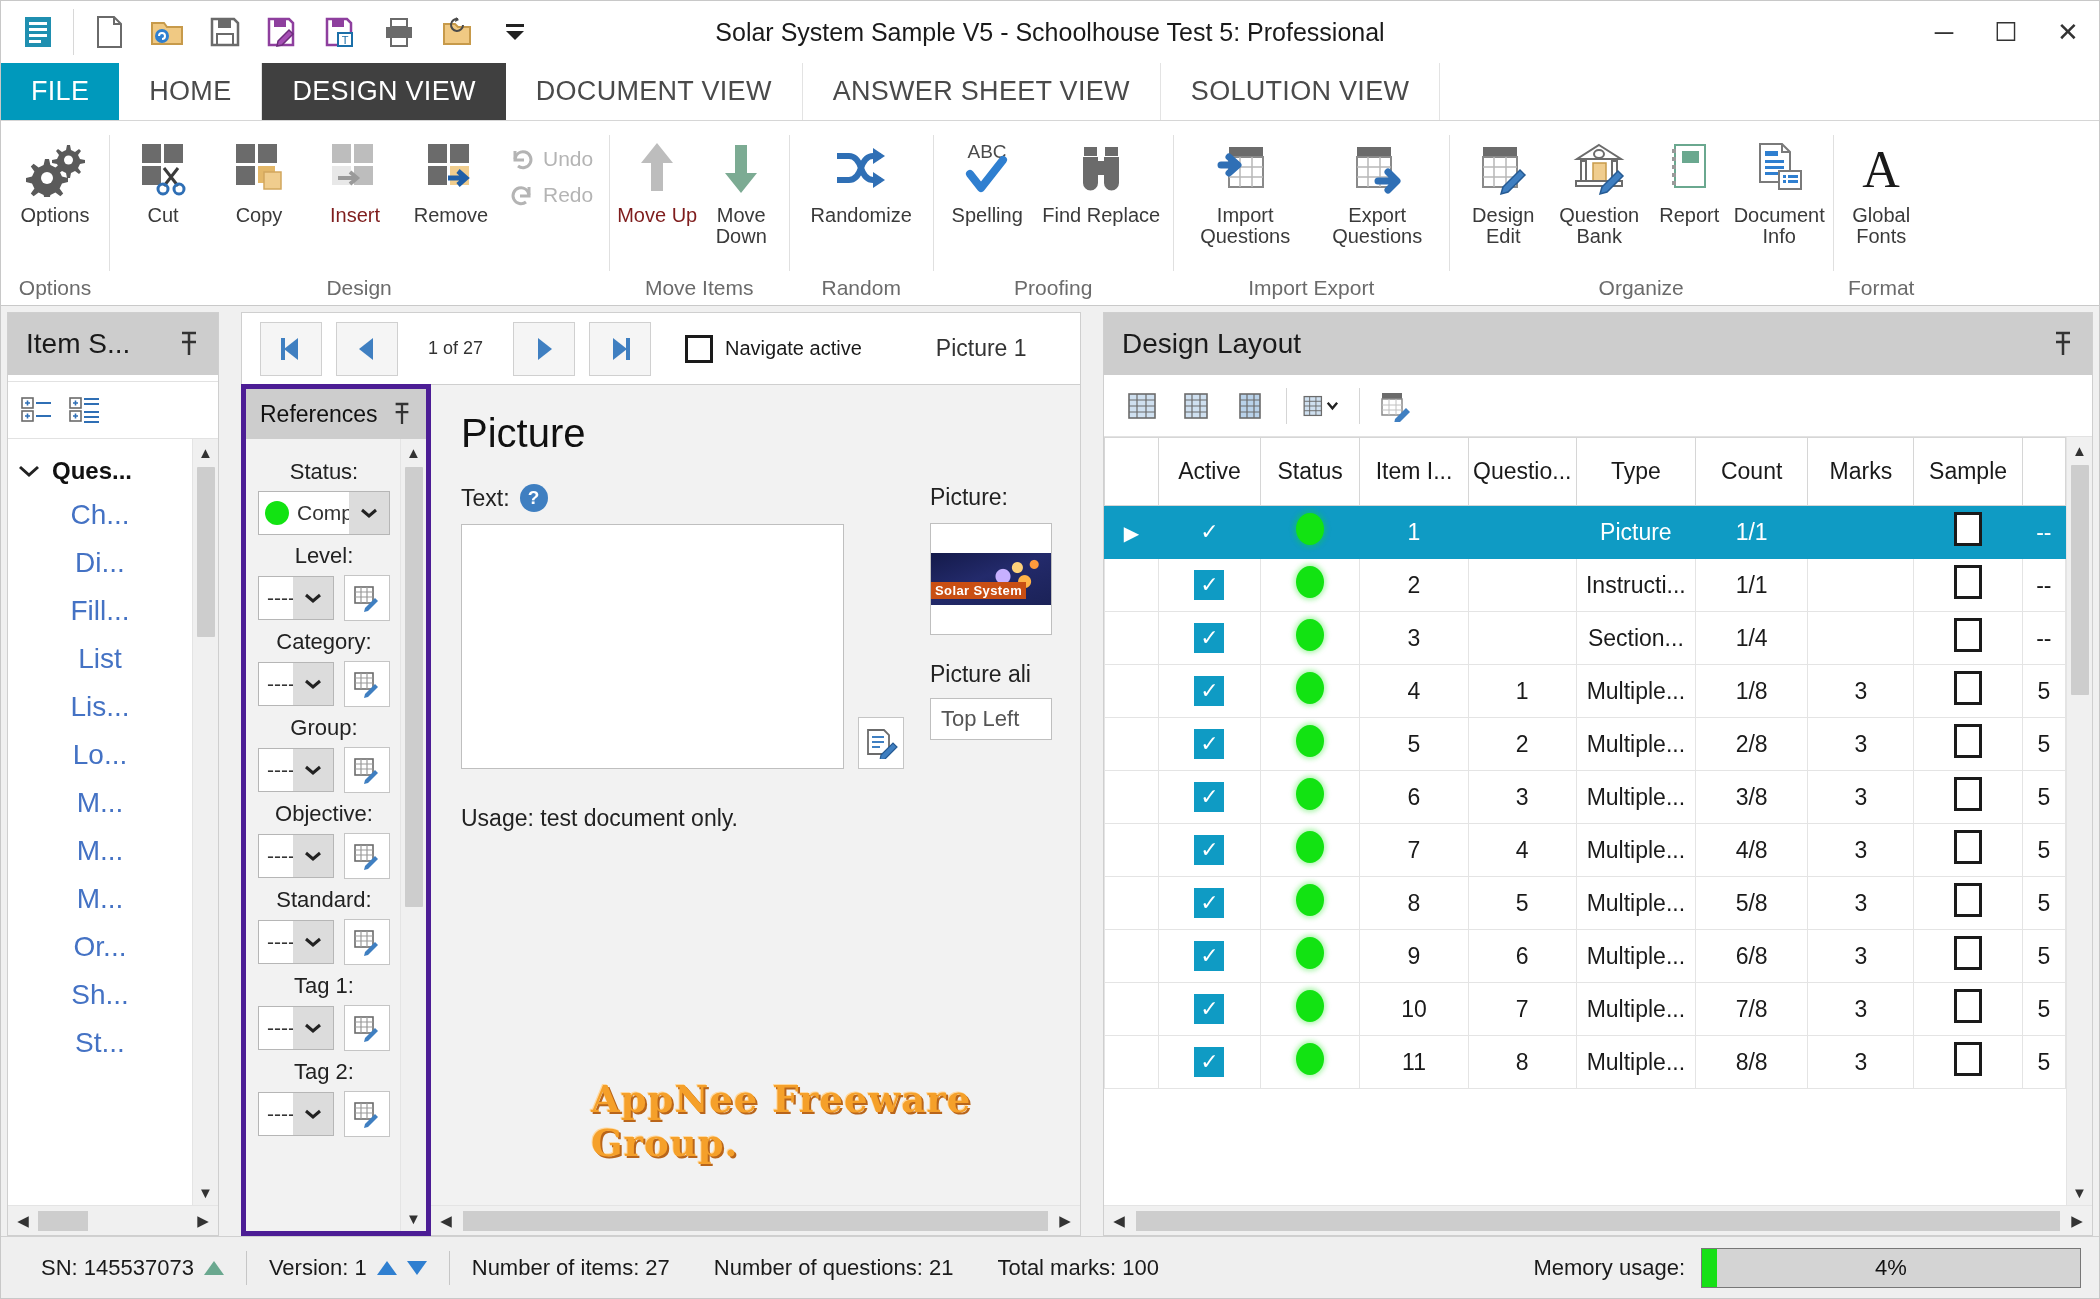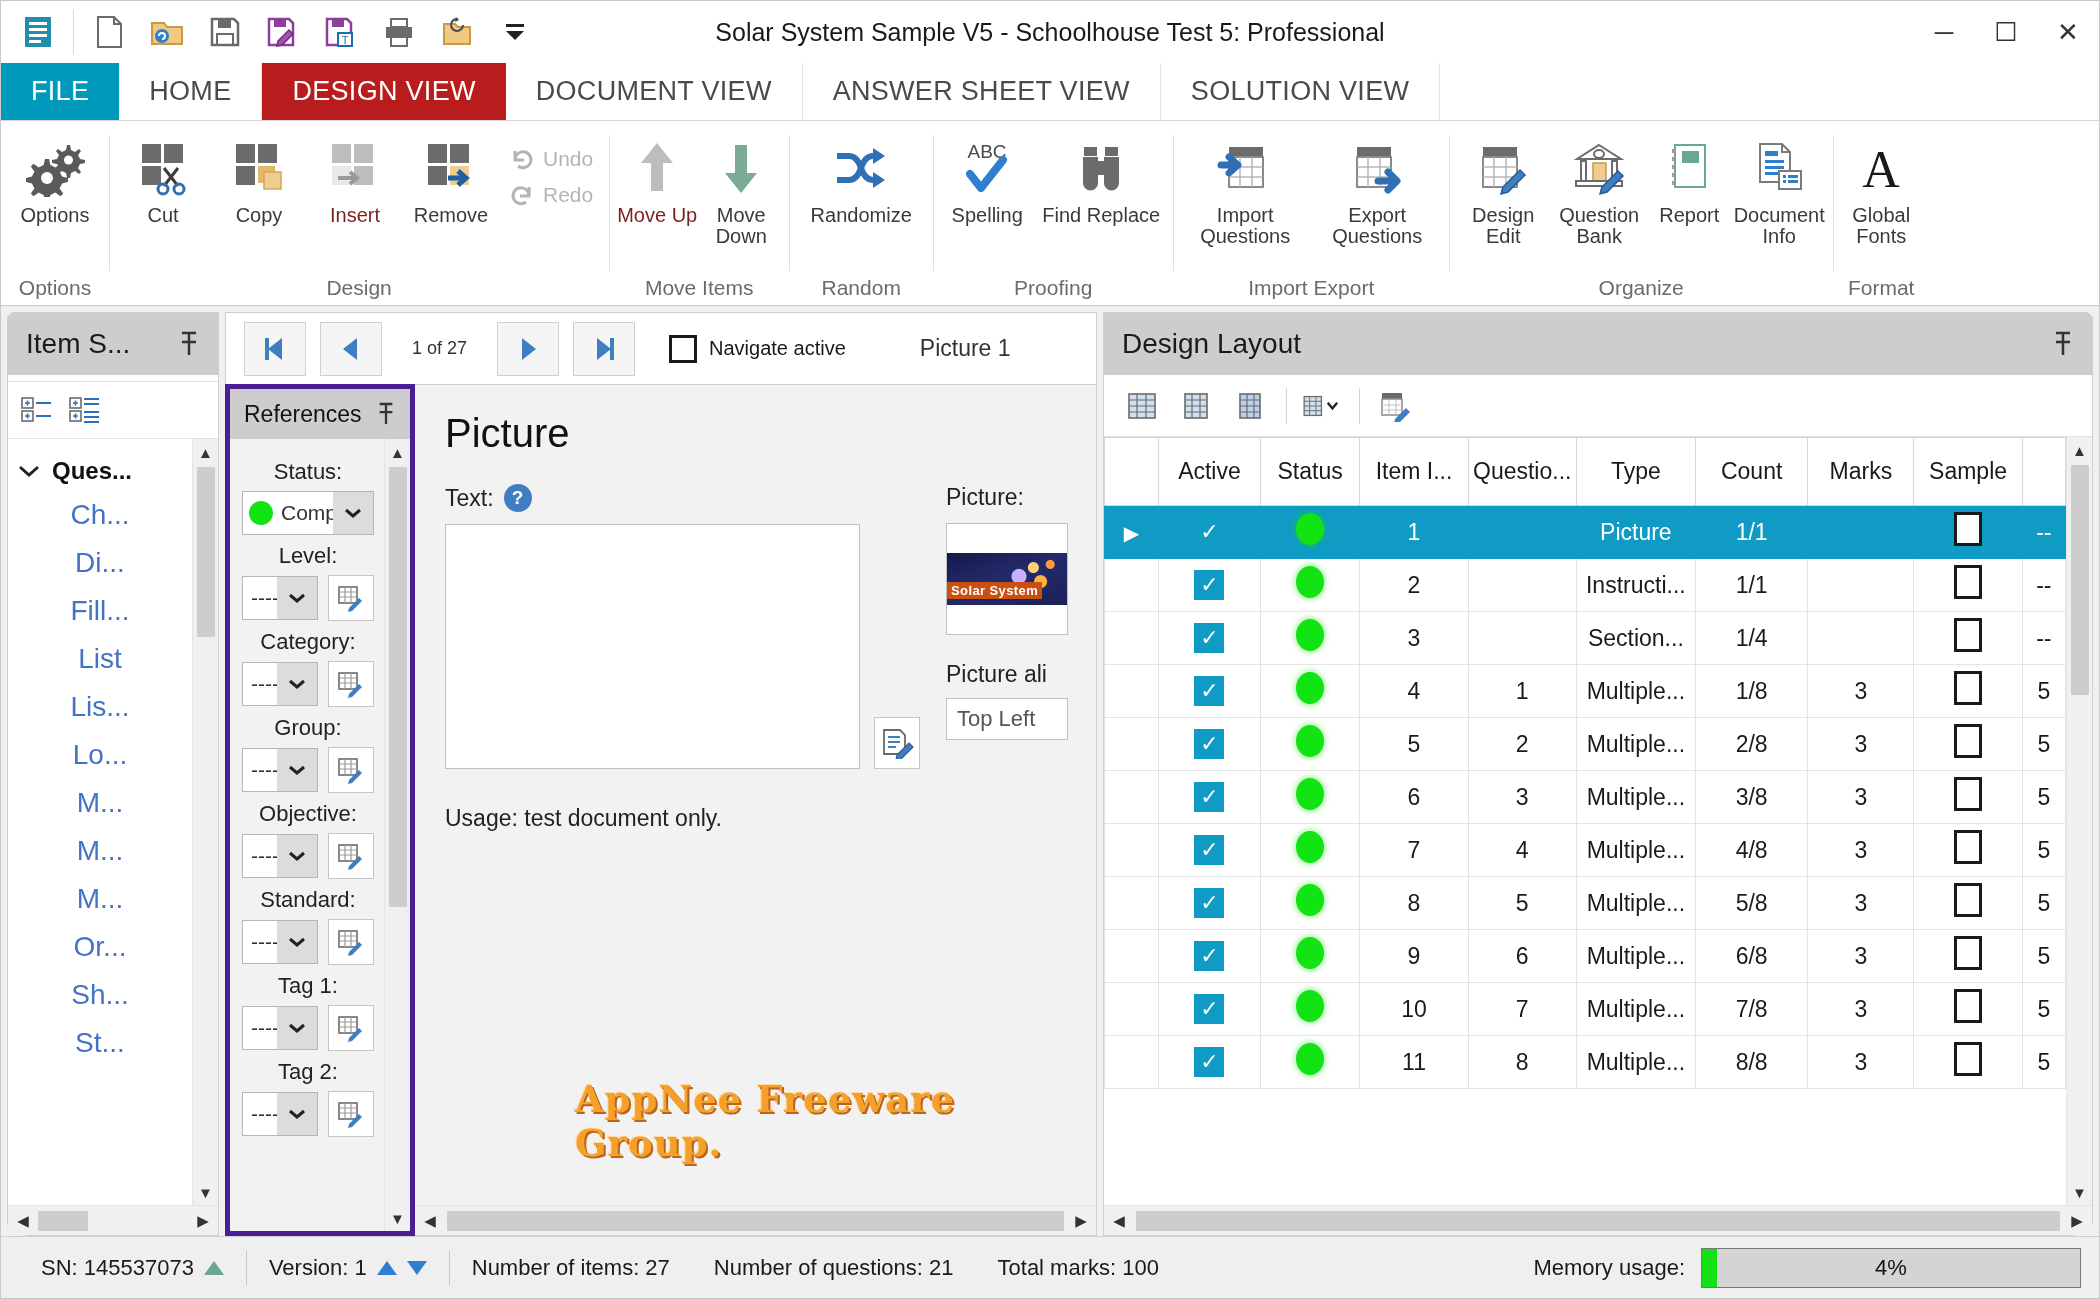--- a/index.html
+++ b/index.html
@@ -45,21 +45,21 @@
     height:58px; display:flex; align-items:stretch; background:#ffffff;
     flex:0 0 58px; border-bottom:1px solid #d6d6d6;
   }
   .tab {
     display:flex; align-items:center; justify-content:center;
     padding:0 30px; font-size:27px; color:#4a4a4a; cursor:pointer;
     border-right:1px solid #e3e3e3;
     letter-spacing:.3px;
   }
   .tab.file { background:#0099bc; color:#ffffff; border-right:none; min-width:98px;}
-  .tab.active { background:#b91c1c; color:#ffffff; border-right:none; }
+  .tab.active { background:#404040; color:#ffffff; border-right:none; }
 
   
   .ribbon {
     height:185px; background:#ffffff; display:flex; align-items:stretch;
     flex:0 0 185px; border-bottom:1px solid #c9c9c9; overflow:hidden;
   }
   .rgroup {
     display:flex; flex-direction:column; align-items:center;
     position:relative; padding:0 6px;
   }
@@ -84,21 +84,21 @@
   .rbtn.disabled .lbl { color:#7f1d1d; }
   .rbtn.wide { width:132px; }
   .rbtn.narrow { width:84px; }
   .small-stack { display:flex; flex-direction:column; justify-content:flex-start; padding-top:12px;}
   .sbtn {
     display:flex; align-items:center; gap:8px; padding:6px 10px; cursor:pointer;
     font-size:21px; color:#b4b4b4;
   }
 
   
-  .workspace { flex:1; display:flex; background:#f0f0f0; overflow:hidden; padding:6px 6px 0 6px; gap:6px;border-radius:29px;}
+  .workspace { flex:1; display:flex; background:#f0f0f0; overflow:hidden; padding:6px 6px 0 6px; gap:22px;}
 
   .panel {
     background:#ffffff; border:1px solid #cfcfcf; display:flex; flex-direction:column;
     overflow:hidden;
   }
   .panel-head {
     height:62px; background:#cdcdcd; display:flex; align-items:center;
     padding:0 18px; flex:0 0 62px;
   }
   .panel-title { font-size:28px; color:#1a1a1a; }

